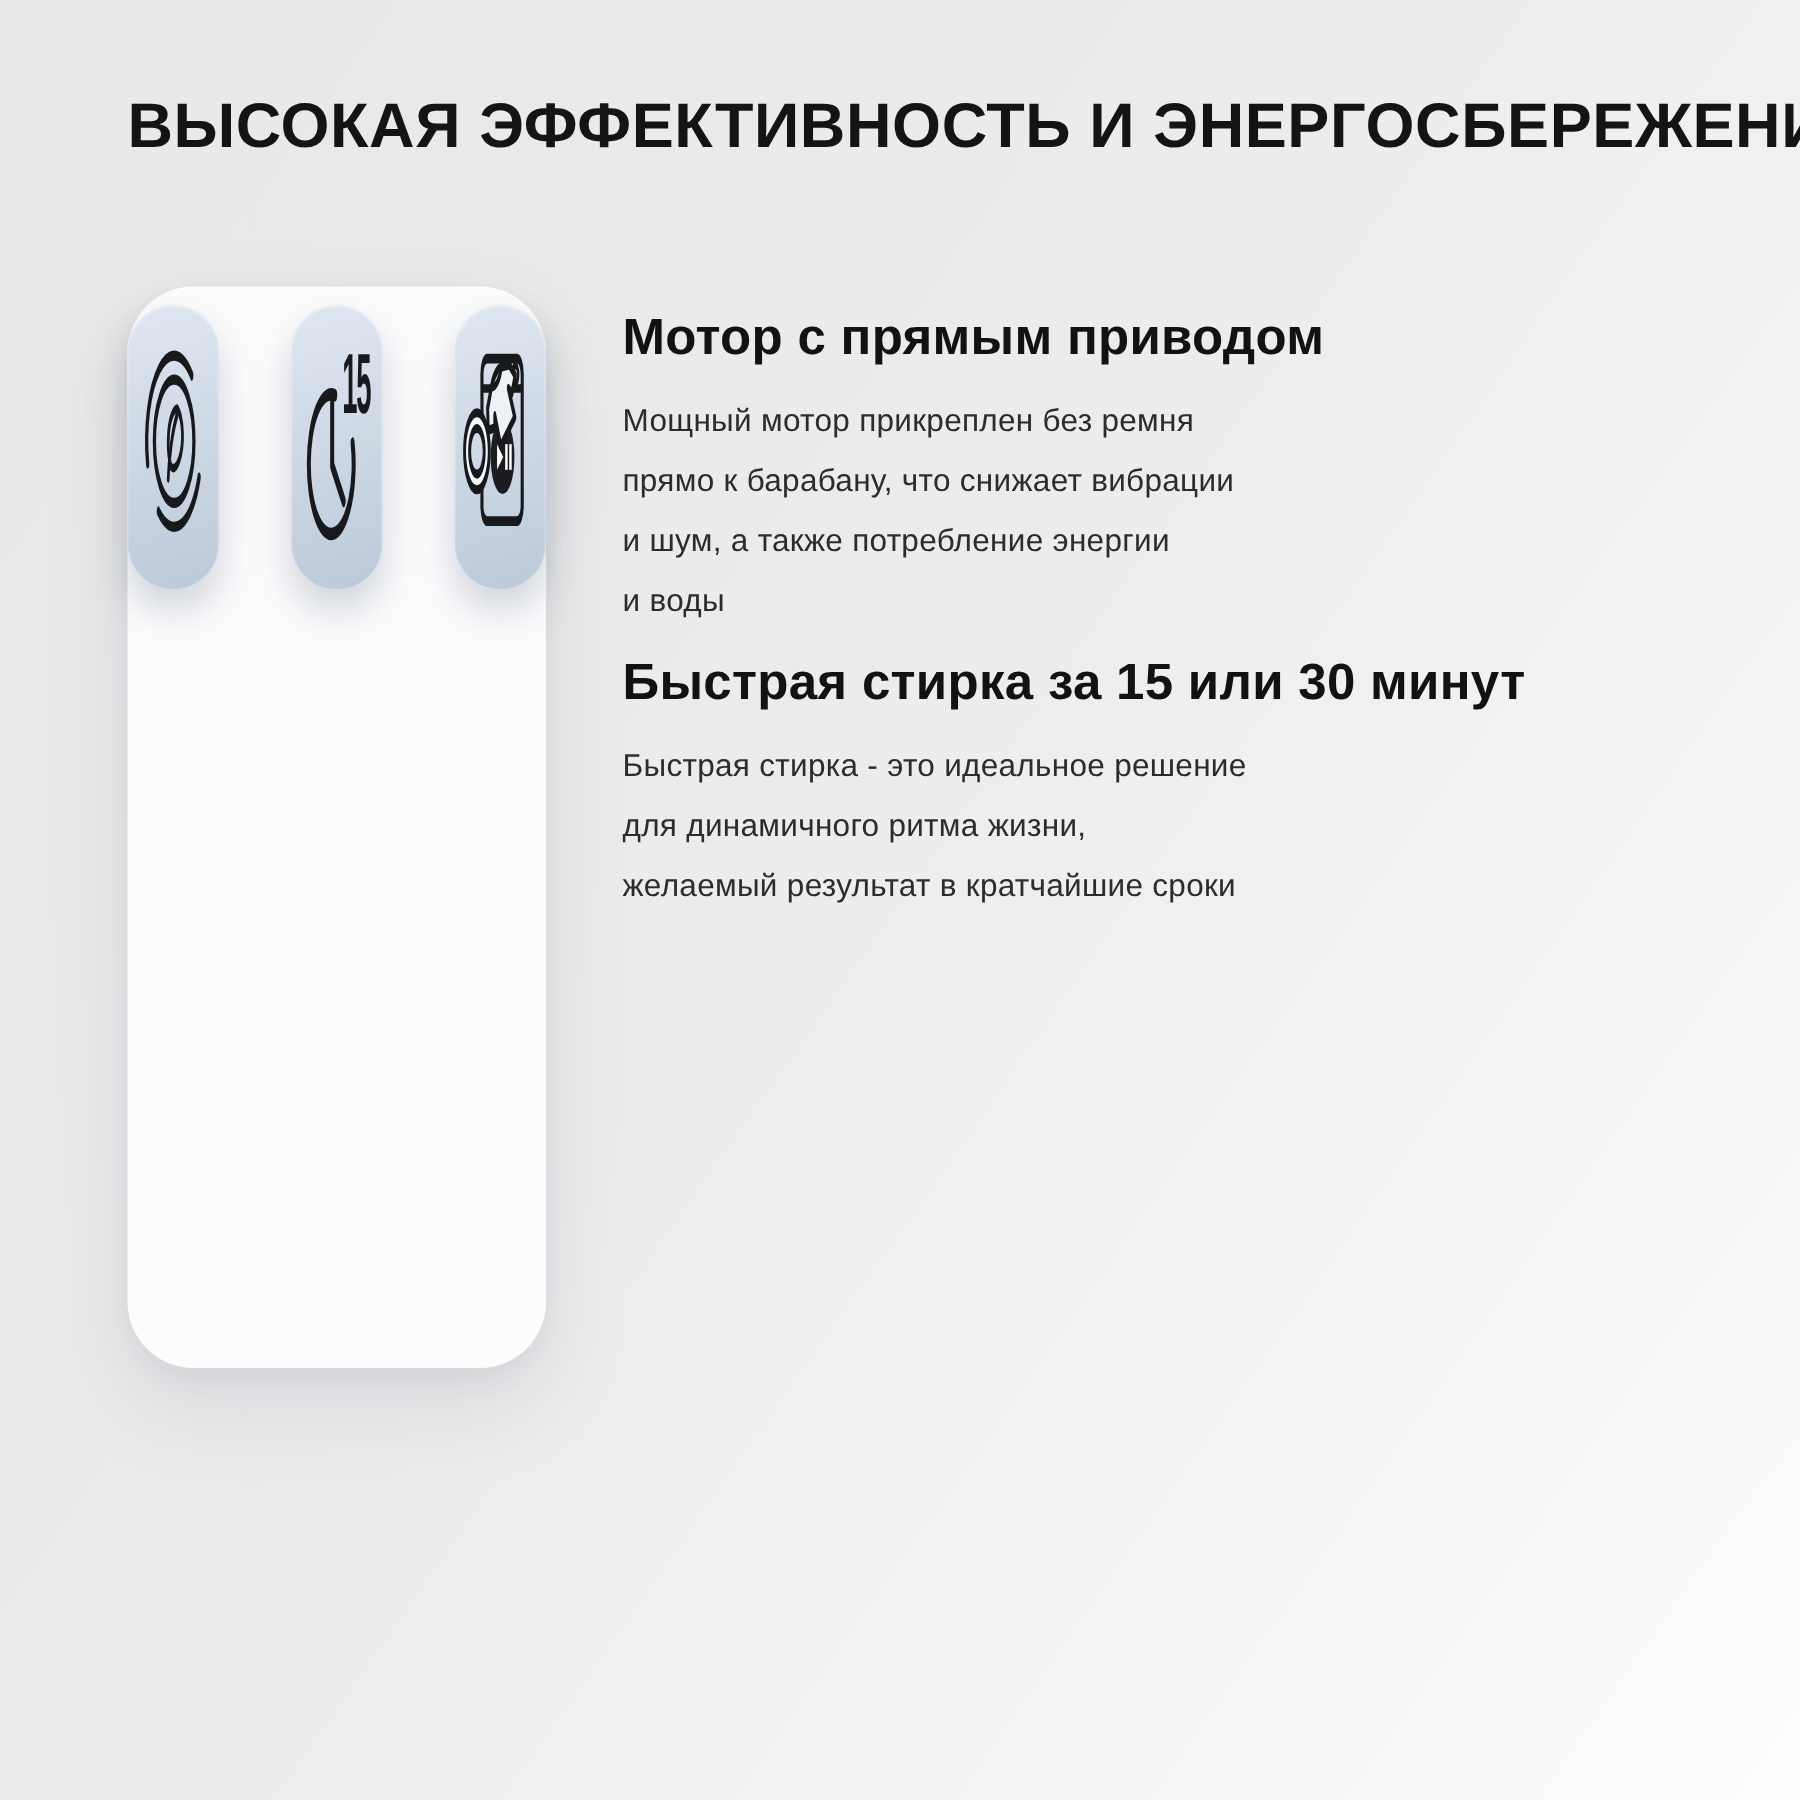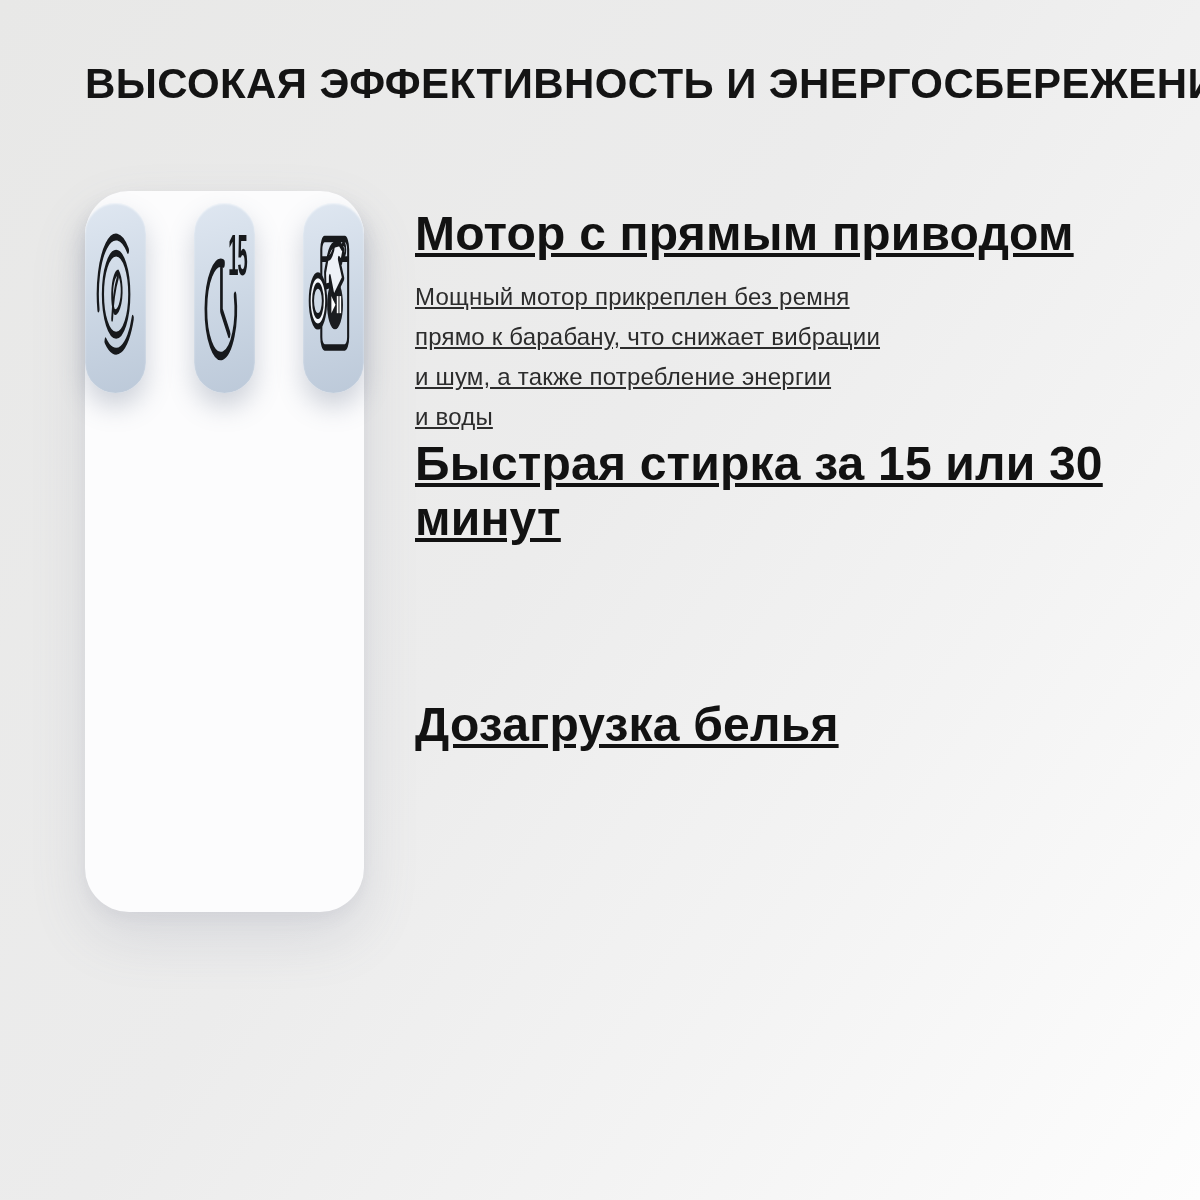--- a/index.html
+++ b/index.html
@@ -25,26 +25,26 @@
   }
   .tile{
     width:192px;height:190px;border-radius:34px;
     background:linear-gradient(165deg,#dfe7f1 0%,#cdd8e5 50%,#bcc9d9 100%);
     box-shadow:0 14px 26px rgba(90,105,130,.28), inset 0 1px 2px rgba(255,255,255,.65);
   }
   .tile svg{width:100%;height:100%;display:block;}
   .feature{position:absolute;left:415px;width:720px;}
   .f1{top:206px}.f2{top:436px}.f3{top:697px}
   .feature h2{
-    margin:0 0 16px;font-size:48px;font-weight:700;
-    color:#121212;letter-spacing:.2px;text-decoration:underline;
+    margin:0 0 16px;font-size:34px;font-weight:700;
+    color:#121212;letter-spacing:.2px;
   }
   .feature p{
-    margin:0;font-size:24px;line-height:40px;
-    color:#2c2c2c;letter-spacing:.2px;white-space:pre-line;text-decoration:underline;
+    margin:0;font-size:21px;line-height:40px;
+    color:#2c2c2c;letter-spacing:.2px;white-space:pre-line;
   }
 </style>
 </head>
 <body>
 
 <div class="canvas">
 
   <h1 class="title">ВЫСОКАЯ ЭФФЕКТИВНОСТЬ И ЭНЕРГОСБЕРЕЖЕНИЕ</h1>
 
   <div class="icon-panel">
@@ -100,19 +100,21 @@
   <section class="feature f1">
     <h2>Мотор с прямым приводом</h2>
     <p>Мощный мотор прикреплен без ремня
 прямо к барабану, что снижает вибрации
 и шум, а также потребление энергии
 и воды</p>
   </section>
 
   <section class="feature f2">
     <h2>Быстрая стирка за 15 или 30 минут</h2>
+    <p>Быстрая стирка - это идеальное решение
+для динамичного ритма жизни,
+желаемый результат в кратчайшие сроки</p>
   </section>
 
   <section class="feature f3">
-    <h2>Дозагрузка белья</h2>
   </section>
 
 </div>
 
 </body></html>

